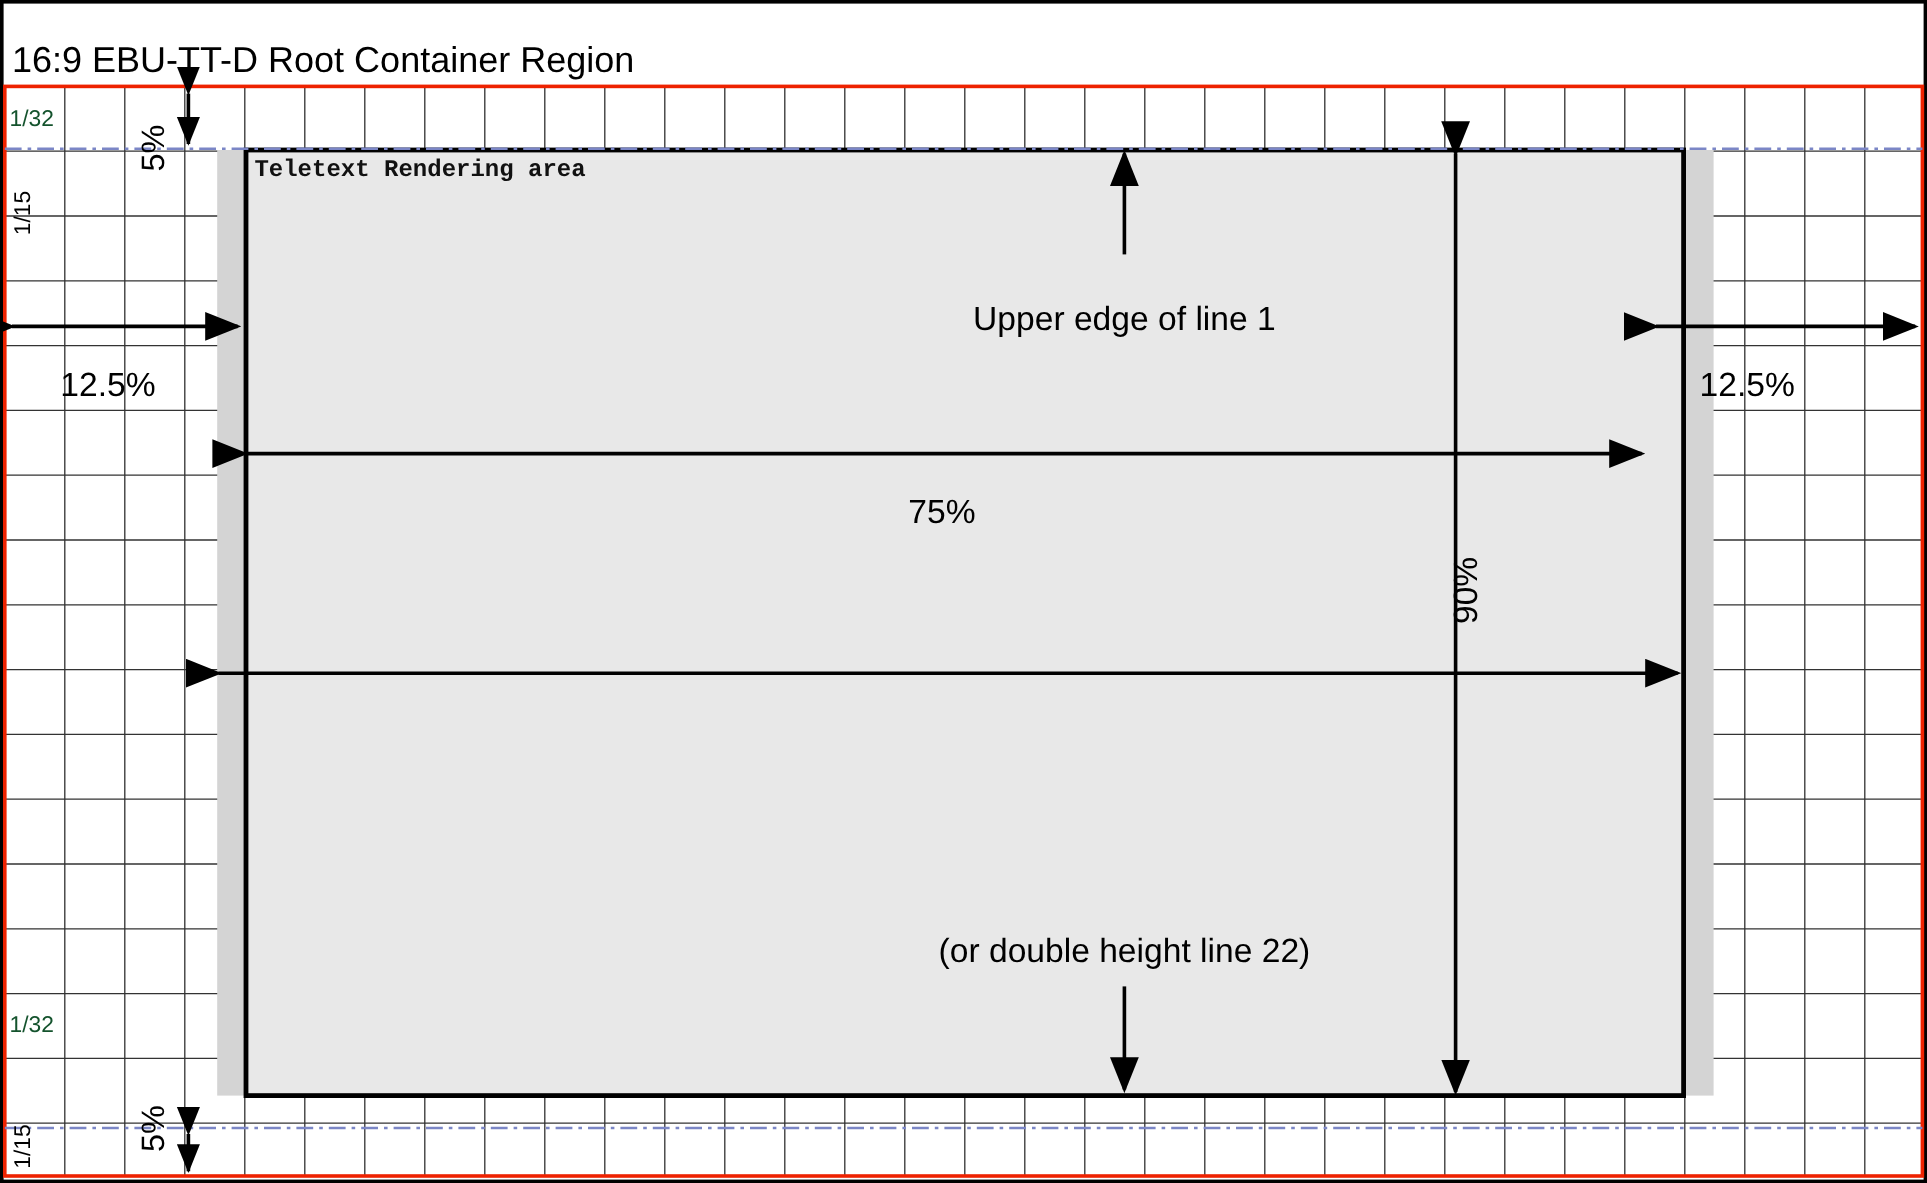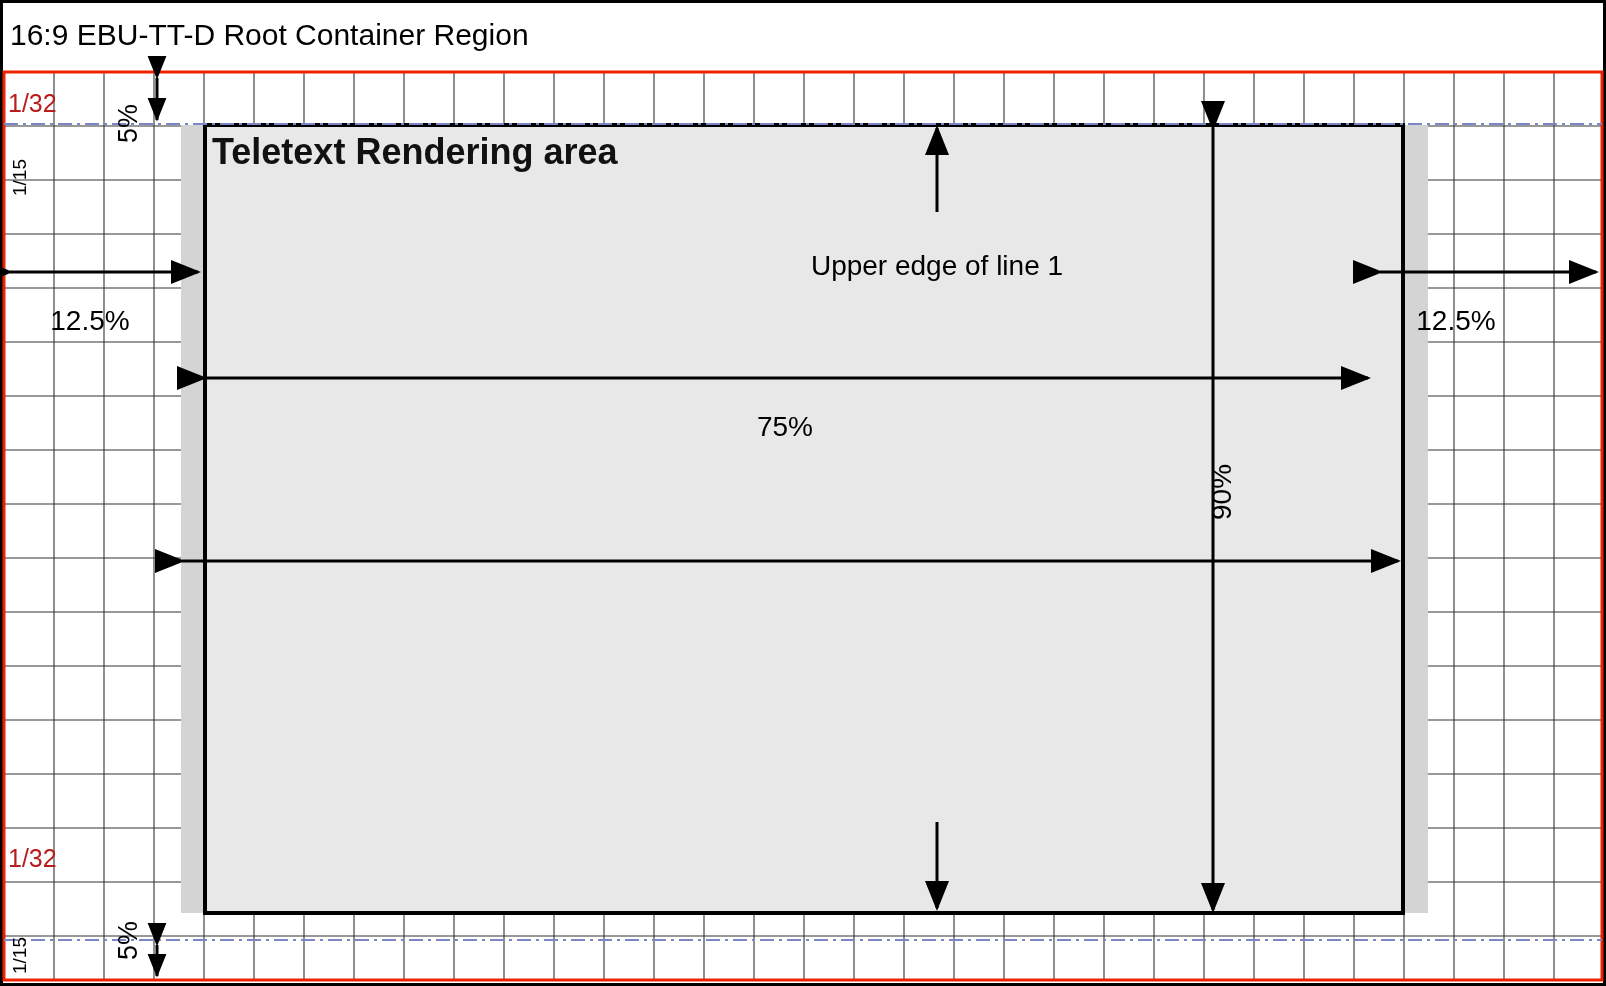--- a/index.html
+++ b/index.html
@@ -4,48 +4,48 @@
 <style>
   html,body{margin:0;padding:0;background:#fff;}
   body{
     font-family:"Liberation Sans", sans-serif;
     width:1606px;height:986px;position:relative;overflow:hidden;
   }
   #stage{position:absolute;left:0;top:0;width:1606px;height:986px;}
   #svgroot{position:absolute;left:0;top:0;width:1606px;height:986px;}
 
   .ttl{
-    position:absolute;left:10px;top:18px;
+    position:absolute;left:10px;top:34px;
     font-size:30px;color:#000;white-space:nowrap;
     font-family:"Liberation Sans", sans-serif;
   }
 
   .teletext-label{
     position:absolute;left:212px;top:131px;
-    font-family:Liberation Sans, sans-serif;
-    font-size:36px;font-weight:bold;color:#111;white-space:nowrap;
+    font-family:Liberation Mono, monospace;
+    font-size:20px;font-weight:bold;color:#111;white-space:nowrap;
     letter-spacing:0px;
   }
 
   .note{
     position:absolute;color:#000;white-space:nowrap;
     font-family:"Liberation Sans", sans-serif;
     font-size:27px;text-align:center;margin-top:24px;
   }
   .note.big{font-size:28px;}
 
   .vlabel{
     position:absolute;color:#000;white-space:nowrap;
     font-family:"Liberation Sans", sans-serif;
     transform-origin:left top;
   }
 
   .small-frac{
-    position:absolute;color:#b91c1c;white-space:nowrap;
-    font-family:"Liberation Sans", sans-serif;font-size:25px;
+    position:absolute;color:#14532d;white-space:nowrap;
+    font-family:"Liberation Sans", sans-serif;font-size:19px;
   }
 </style>
 </head>
 <body>
 
 <div id="stage">
 
   <div class="ttl">16:9 EBU-TT-D Root Container Region</div>
 
   <svg id="svgroot" viewBox="0 0 1606 986" width="1606" height="986" xmlns="http://www.w3.org/2000/svg">
@@ -133,20 +133,21 @@
   </svg>
 
   <div class="teletext-label">Teletext Rendering area</div>
 
   <div class="note big" style="left:937px;top:226px;transform:translateX(-50%);">Upper edge of line 1</div>
 
   <div class="note big" style="left:785px;top:387px;transform:translateX(-50%);">75%</div>
 
 
 
+  <div class="note big" style="left:937px;top:753px;transform:translateX(-50%);">(or double height line 22)</div>
 
   <div class="vlabel" style="left:1206px;top:520px;font-size:28px;transform:rotate(-90deg);">90%</div>
 
   <div class="note big" style="left:90px;top:281px;transform:translateX(-50%);">12.5%</div>
 
   <div class="note big" style="left:1456px;top:281px;transform:translateX(-50%);">12.5%</div>
 
   <div class="vlabel" style="left:113px;top:143px;font-size:27px;transform:rotate(-90deg);">5%</div>
 
   <div class="vlabel" style="left:113px;top:960px;font-size:27px;transform:rotate(-90deg);">5%</div>

